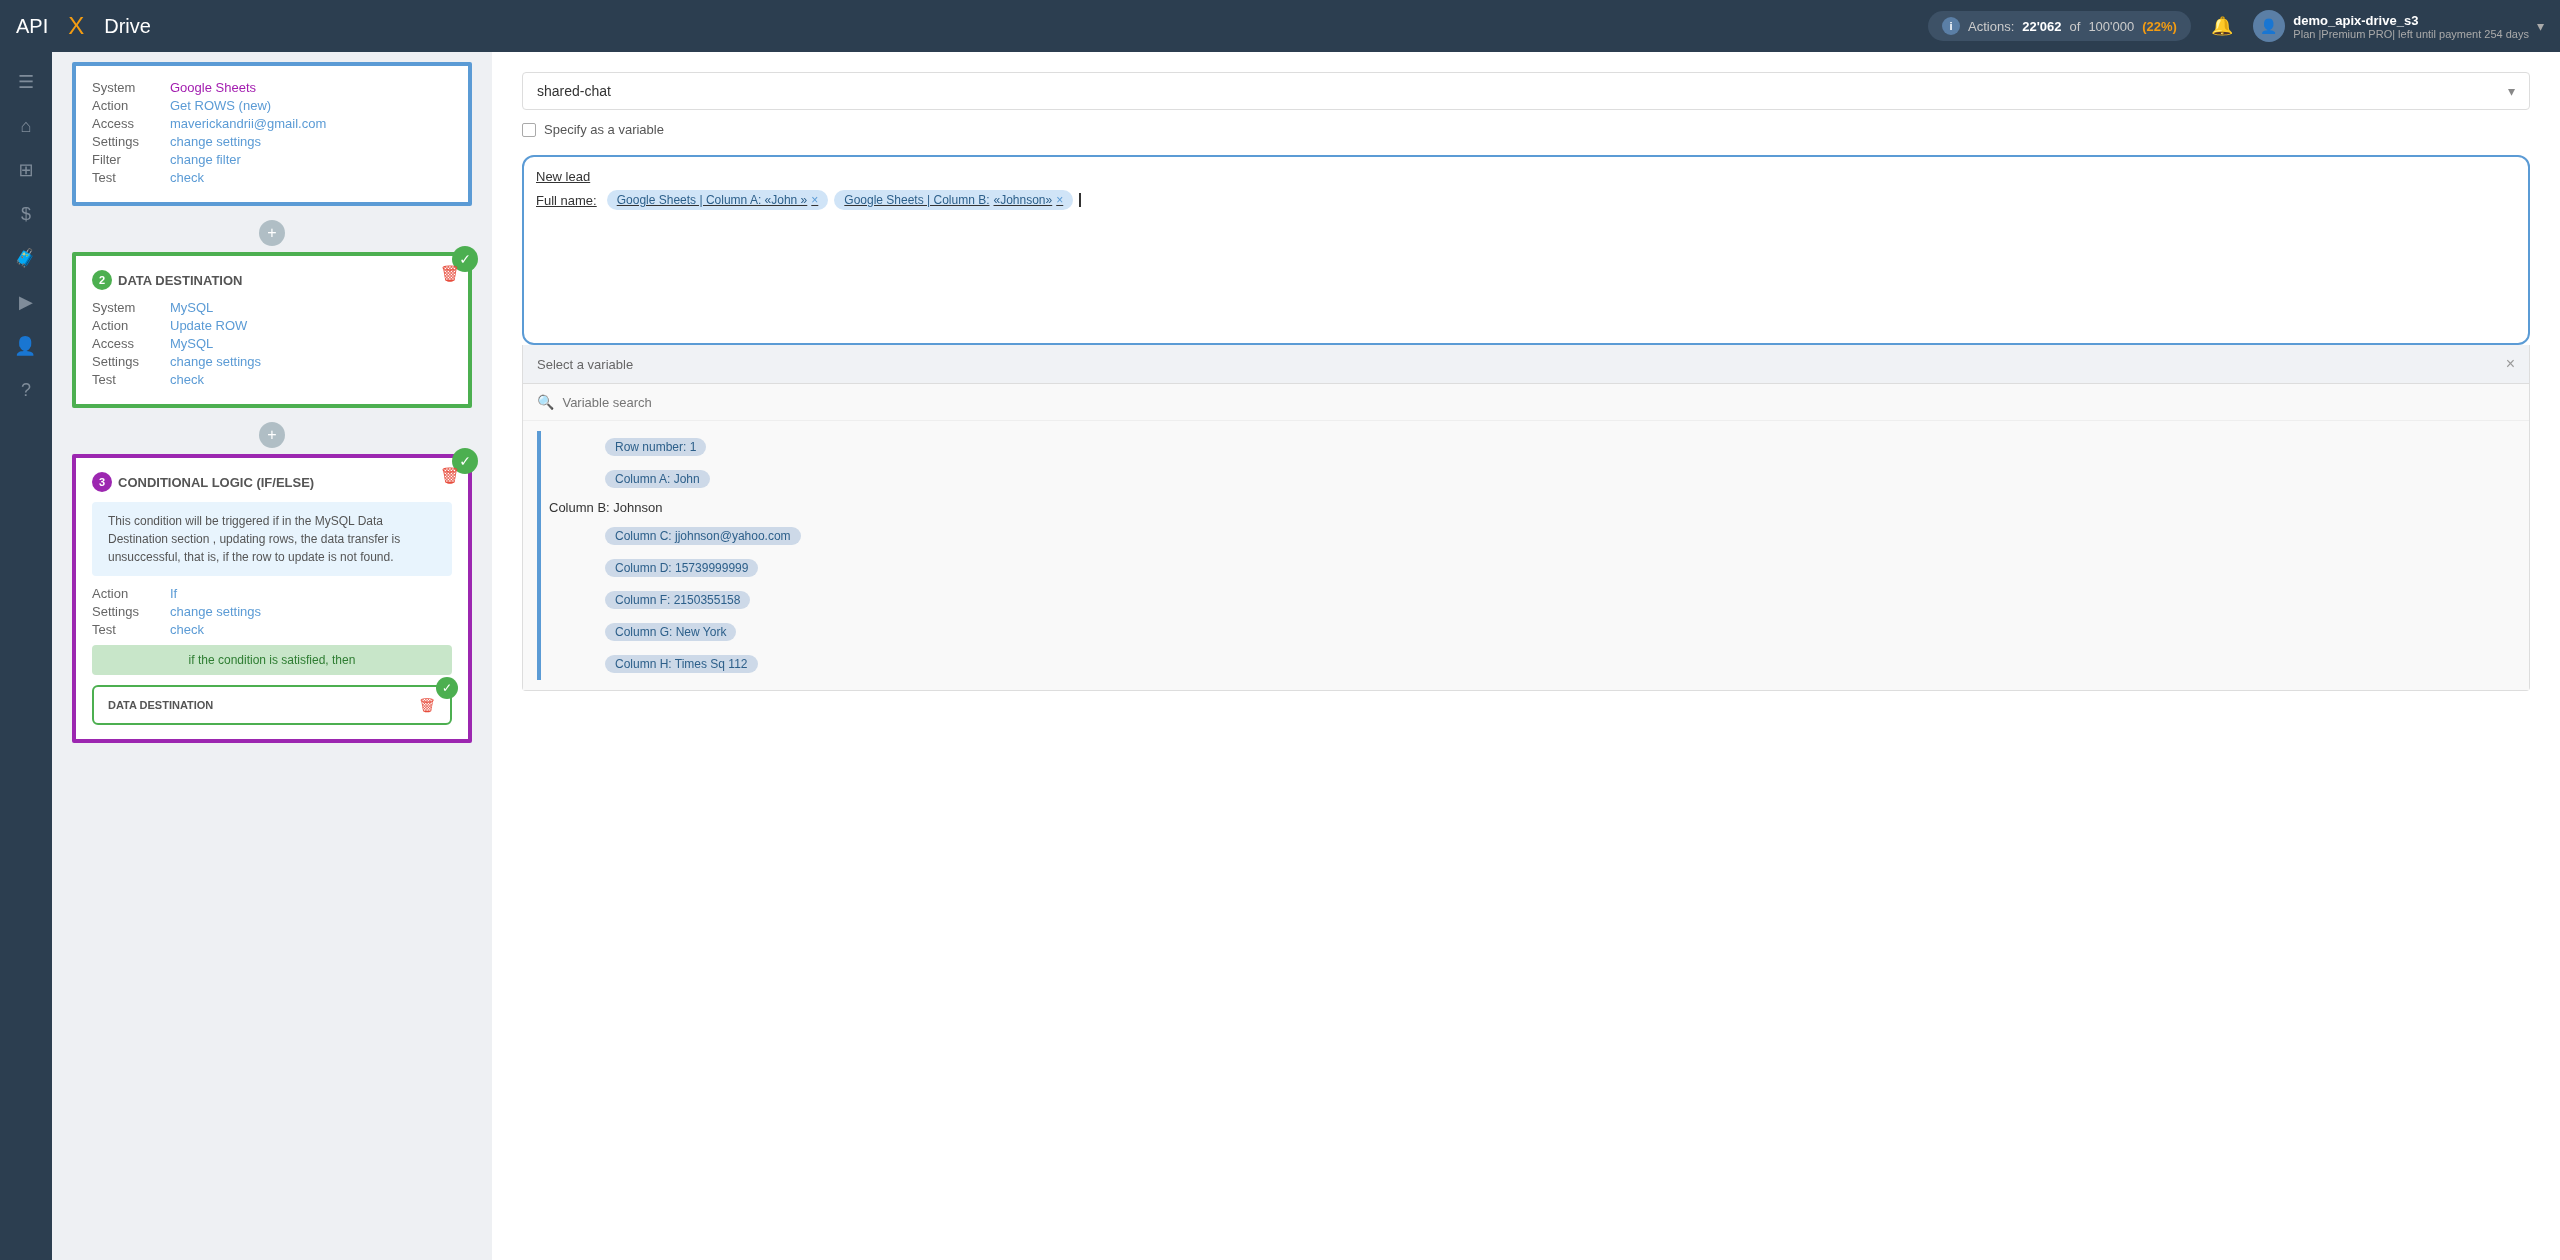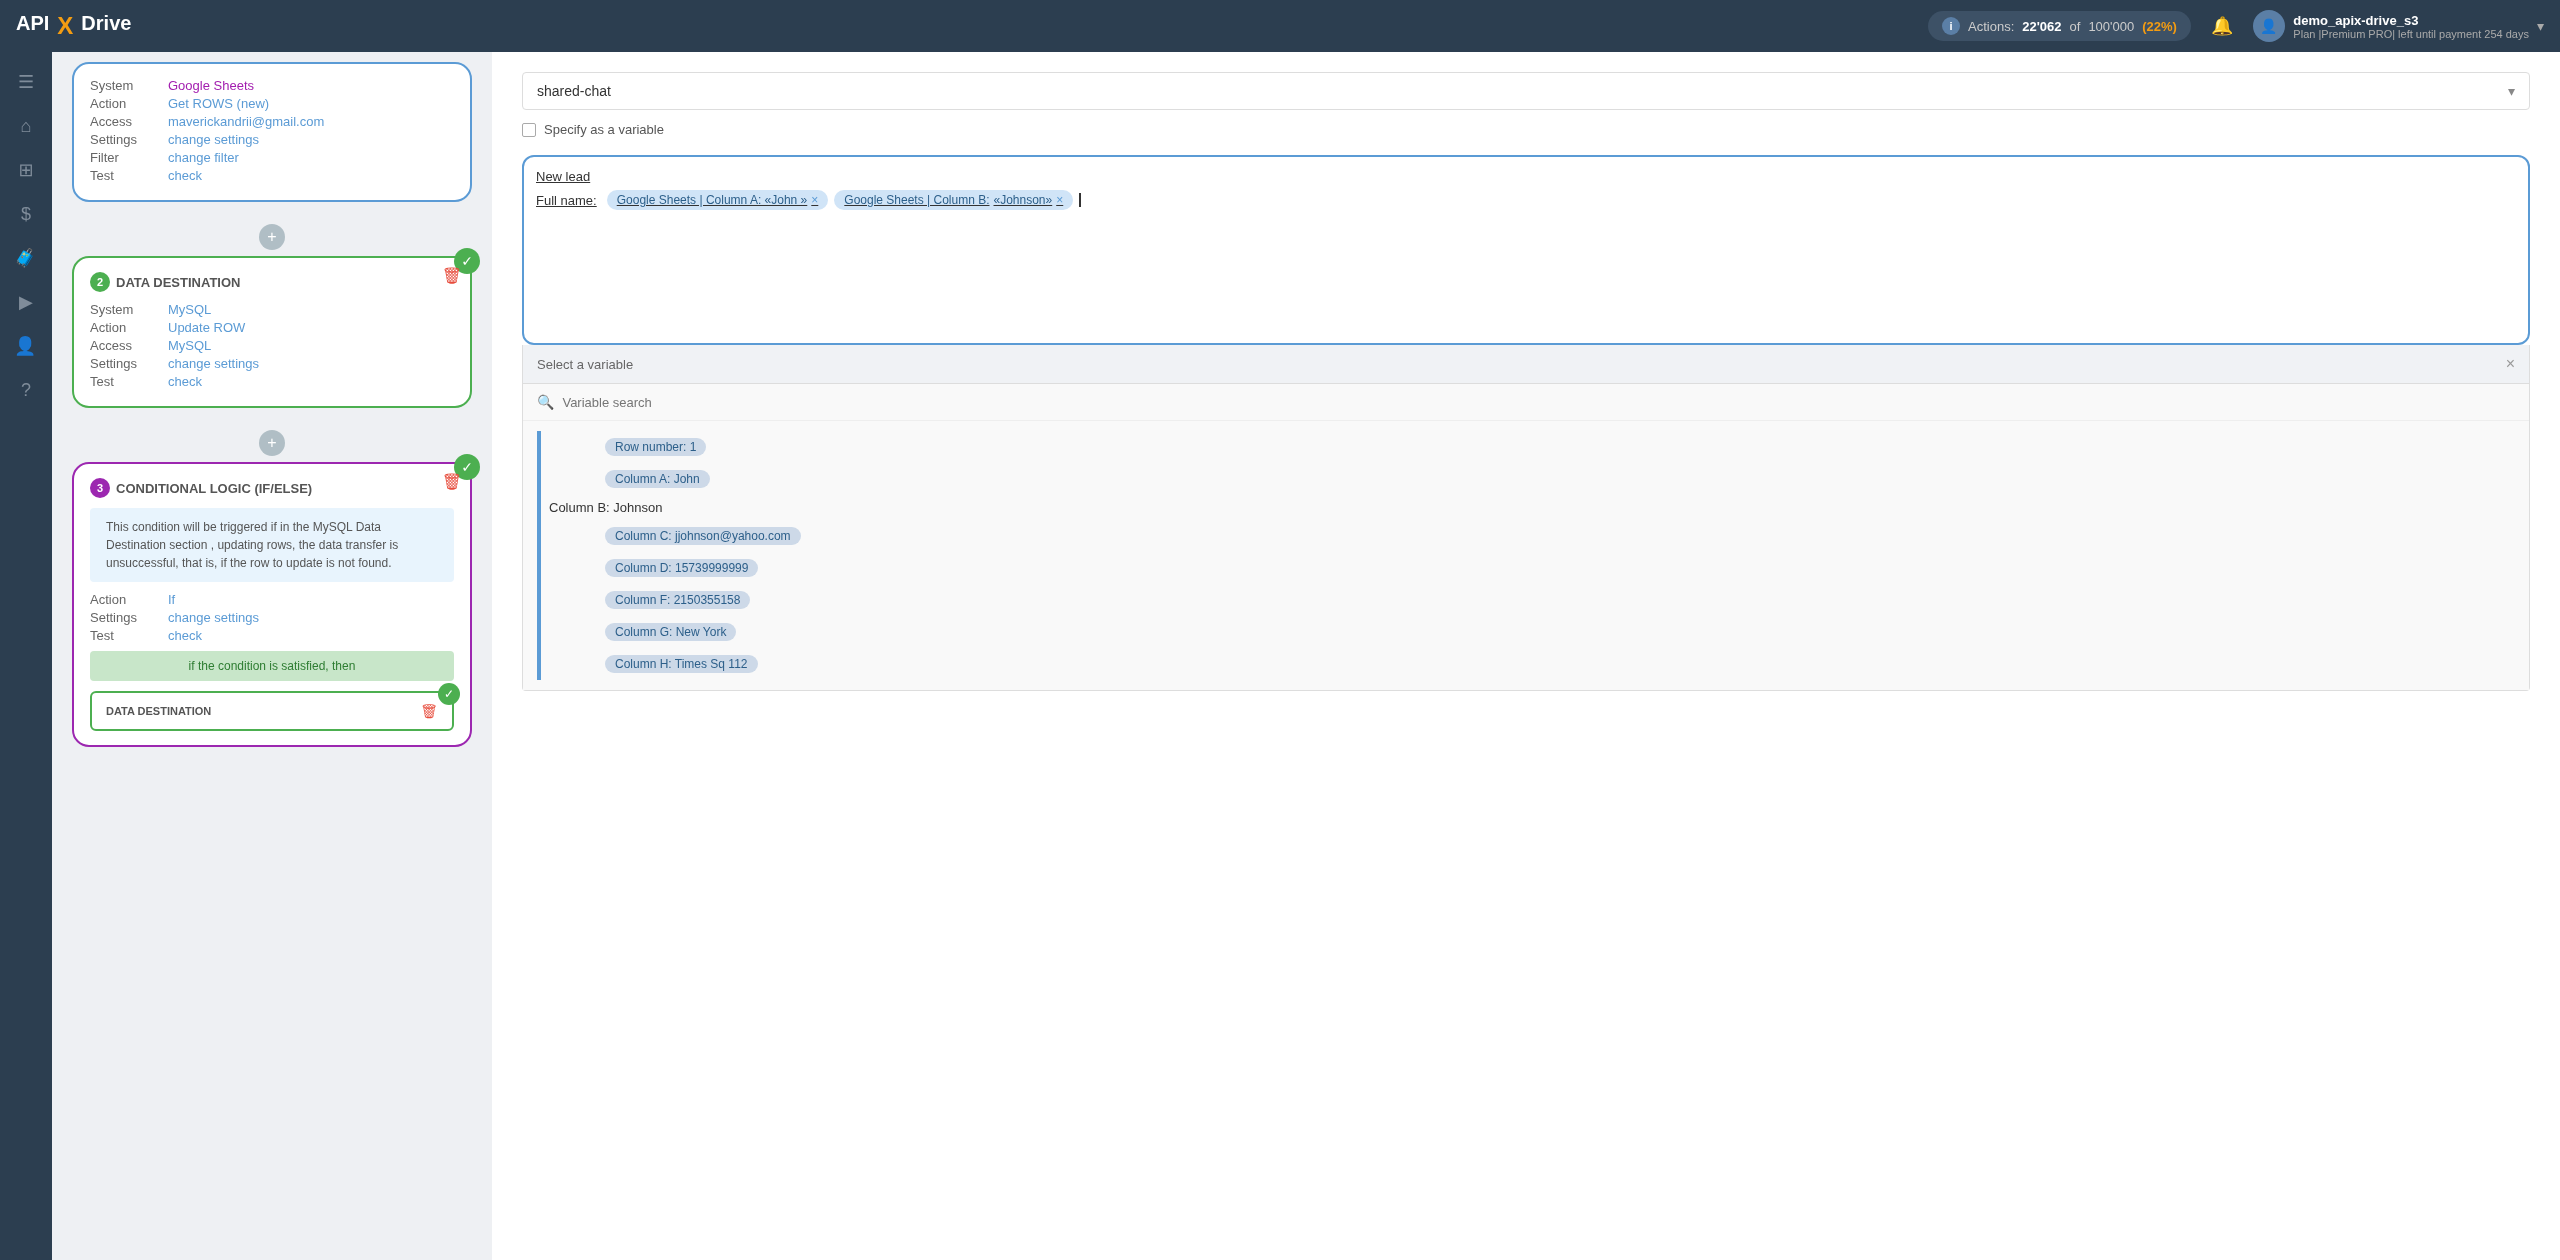--- a/index.html
+++ b/index.html
@@ -1,20 +1,20 @@
 <!DOCTYPE html>
 <html><head>
   <meta charset="utf-8">
   <style>
     * { box-sizing: border-box; margin: 0; padding: 0; }
     body { font-family: -apple-system, BlinkMacSystemFont, 'Segoe UI', Arial, sans-serif; background: #f0f2f5; color: #333; font-size: 13px; display: flex; flex-direction: column; height: 100vh; overflow: hidden; }
 
     
     .topbar { background: #2c3e50; display: flex; align-items: center; padding: 0 16px; height: 52px; flex-shrink: 0; color: #fff; gap: 12px; }
-    .topbar-logo { display: flex; align-items: flex-start; gap: 8px; font-size: 20px; font-weight: 700; color: #fff; }
+    .topbar-logo { display: flex; align-items: center; gap: 20px; font-size: 20px; font-weight: 400; color: #fff; }
     .logo-api { color: #fff; }
     .logo-x { color: #f39c12; font-size: 24px; }
     .logo-drive { color: #fff; }
     .topbar-spacer { flex: 1; }
     .topbar-actions-badge { background: #3d5166; border-radius: 20px; display: flex; align-items: center; gap: 8px; padding: 6px 14px; font-size: 13px; }
     .topbar-actions-badge .info-icon { width: 18px; height: 18px; border-radius: 50%; background: #5b7fa6; display: flex; align-items: center; justify-content: center; font-size: 11px; color: #fff; font-weight: bold; }
     .actions-text { color: #ccc; }
     .actions-count { color: #fff; font-weight: 600; }
     .actions-orange { color: #f39c12; font-weight: 600; }
     .topbar-bell { font-size: 18px; color: #ccc; cursor: pointer; margin: 0 8px; }
@@ -28,21 +28,21 @@
     .main-layout { display: flex; flex: 1; overflow: hidden; }
 
     
     .sidebar { width: 52px; background: #2c3e50; display: flex; flex-direction: column; align-items: center; padding: 12px 0; gap: 8px; flex-shrink: 0; }
     .sidebar-icon { width: 36px; height: 36px; border-radius: 8px; display: flex; align-items: center; justify-content: center; color: #7f8c9a; font-size: 18px; cursor: pointer; }
 
     
     .pipeline-panel { width: 440px; background: #eef0f3; overflow-y: auto; padding: 0 20px 20px 20px; flex-shrink: 0; }
 
     
-    .card { background: #fff; border-radius: 17px; margin-bottom: 16px; padding: 14px 16px; border: 2px solid #0c4a6e; position: relative; }
+    .card { background: #fff; border-radius: 2px; margin-bottom: 8px; padding: 14px 16px; border: 4px solid #0c4a6e; position: relative; }
     .card.green-border { border-color: #4caf50; }
     .card.purple-border { border-color: #9c27b0; }
     .card-row { display: flex; gap: 8px; margin-bottom: 3px; }
     .card-label { color: #666; width: 70px; flex-shrink: 0; }
     .card-value { color: #5b9bd5; cursor: pointer; }
     .card-value.plain { color: #a21caf; }
 
     .card-badge { position: absolute; top: -10px; right: -10px; width: 26px; height: 26px; border-radius: 50%; background: #4caf50; display: flex; align-items: center; justify-content: center; color: #fff; font-size: 14px; }
     .card-delete { position: absolute; top: 8px; right: 8px; color: #e74c3c; cursor: pointer; font-size: 16px; }
 

